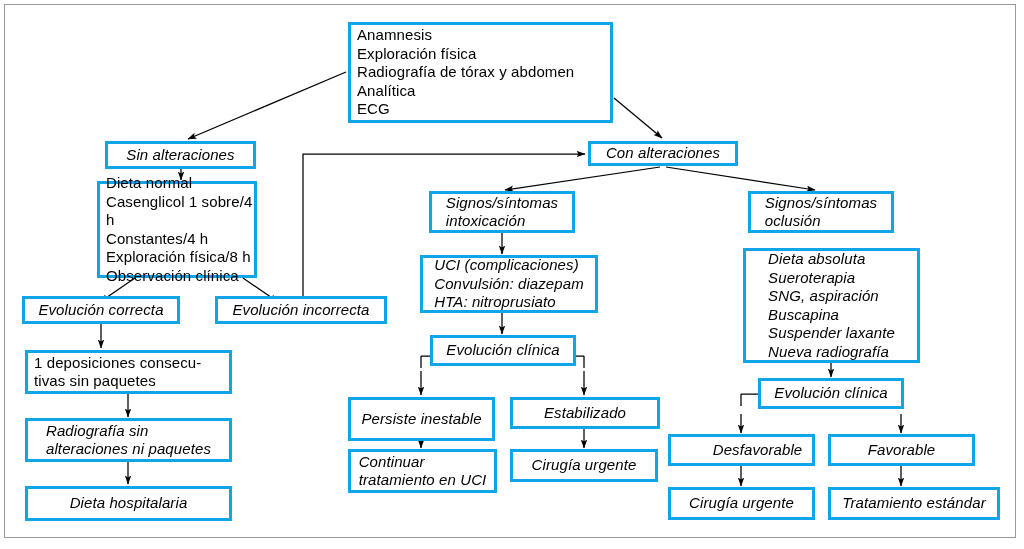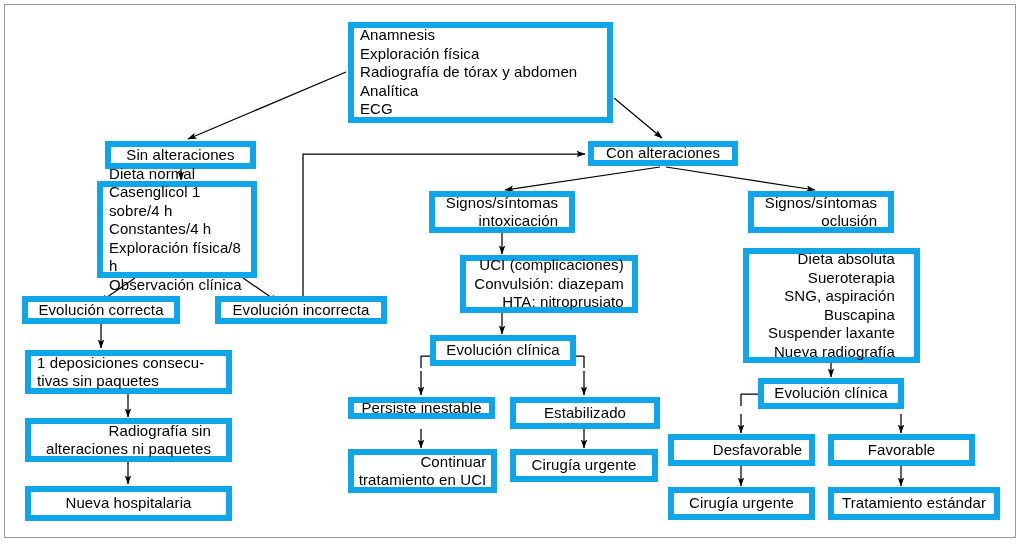--- a/index.html
+++ b/index.html
@@ -24,32 +24,32 @@
   }
   #edges{
     position:absolute;
     left:0; top:0;
     width:1024px; height:549px;
     pointer-events:none;
   }
   .node{
     position:absolute;
     box-sizing:border-box;
-    border:6px solid #0ea5e9;
+    border:3px solid #0ea5e9;
     background:#ffffff;
     display:flex;
     flex-direction:column;
     justify-content:center;
     font-size:15px;
     line-height:18.5px;
     letter-spacing:0.1px;
     white-space:pre-line;
     z-index:2;
   }
-  .c{align-items:center;text-align:right;}
+  .c{align-items:center;text-align:left;font-style:italic;}
   .l{align-items:flex-start;text-align:left;padding-left:6px;}
   .pad{padding-top:2px;padding-bottom:2px;}
 </style>
 </head>
 <body>
 
 <div id="canvas">
 
   <div id="frame"></div>
 
@@ -128,34 +128,34 @@
   <div class="node c" style="left:22px;top:296px;width:158px;height:28px;">Evolución correcta</div>
 
   <div class="node c" style="left:215px;top:296px;width:172px;height:28px;">Evolución incorrecta</div>
 
   <div class="node l pad" style="left:25px;top:350px;width:207px;height:44px;">1 deposiciones consecu-
 tivas sin paquetes</div>
 
   <div class="node c pad" style="left:25px;top:418px;width:207px;height:44px;">Radiografía sin
 alteraciones ni paquetes</div>
 
-  <div class="node c" style="left:25px;top:486px;width:207px;height:35px;">Nueva hospitalaria</div>
+  <div class="node c" style="left:25px;top:486px;width:207px;height:35px;">Dieta hospitalaria</div>
 
   <div class="node c" style="left:588px;top:141px;width:150px;height:25px;">Con alteraciones</div>
 
   <div class="node c pad" style="left:429px;top:191px;width:146px;height:42px;">Signos/síntomas
 intoxicación</div>
 
-  <div class="node c pad" style="left:420px;top:255px;width:178px;height:58px;margin-left:40px;">UCI (complicaciones)
+  <div class="node c pad" style="left:420px;top:255px;width:178px;height:58px;">UCI (complicaciones)
 Convulsión: diazepam
 HTA: nitroprusiato</div>
 
   <div class="node c" style="left:430px;top:335px;width:146px;height:31px;">Evolución clínica</div>
 
-  <div class="node c" style="left:348px;top:397px;width:147px;height:22px;">Persiste inestable</div>
+  <div class="node c" style="left:348px;top:397px;width:147px;height:44px;">Persiste inestable</div>
 
   <div class="node c" style="left:510px;top:397px;width:150px;height:32px;">Estabilizado</div>
 
   <div class="node c pad" style="left:348px;top:449px;width:149px;height:44px;">Continuar
 tratamiento en UCI</div>
 
   <div class="node c" style="left:510px;top:449px;width:148px;height:33px;">Cirugía urgente</div>
 
   <div class="node c pad" style="left:748px;top:191px;width:146px;height:42px;">Signos/síntomas
 oclusión</div>

